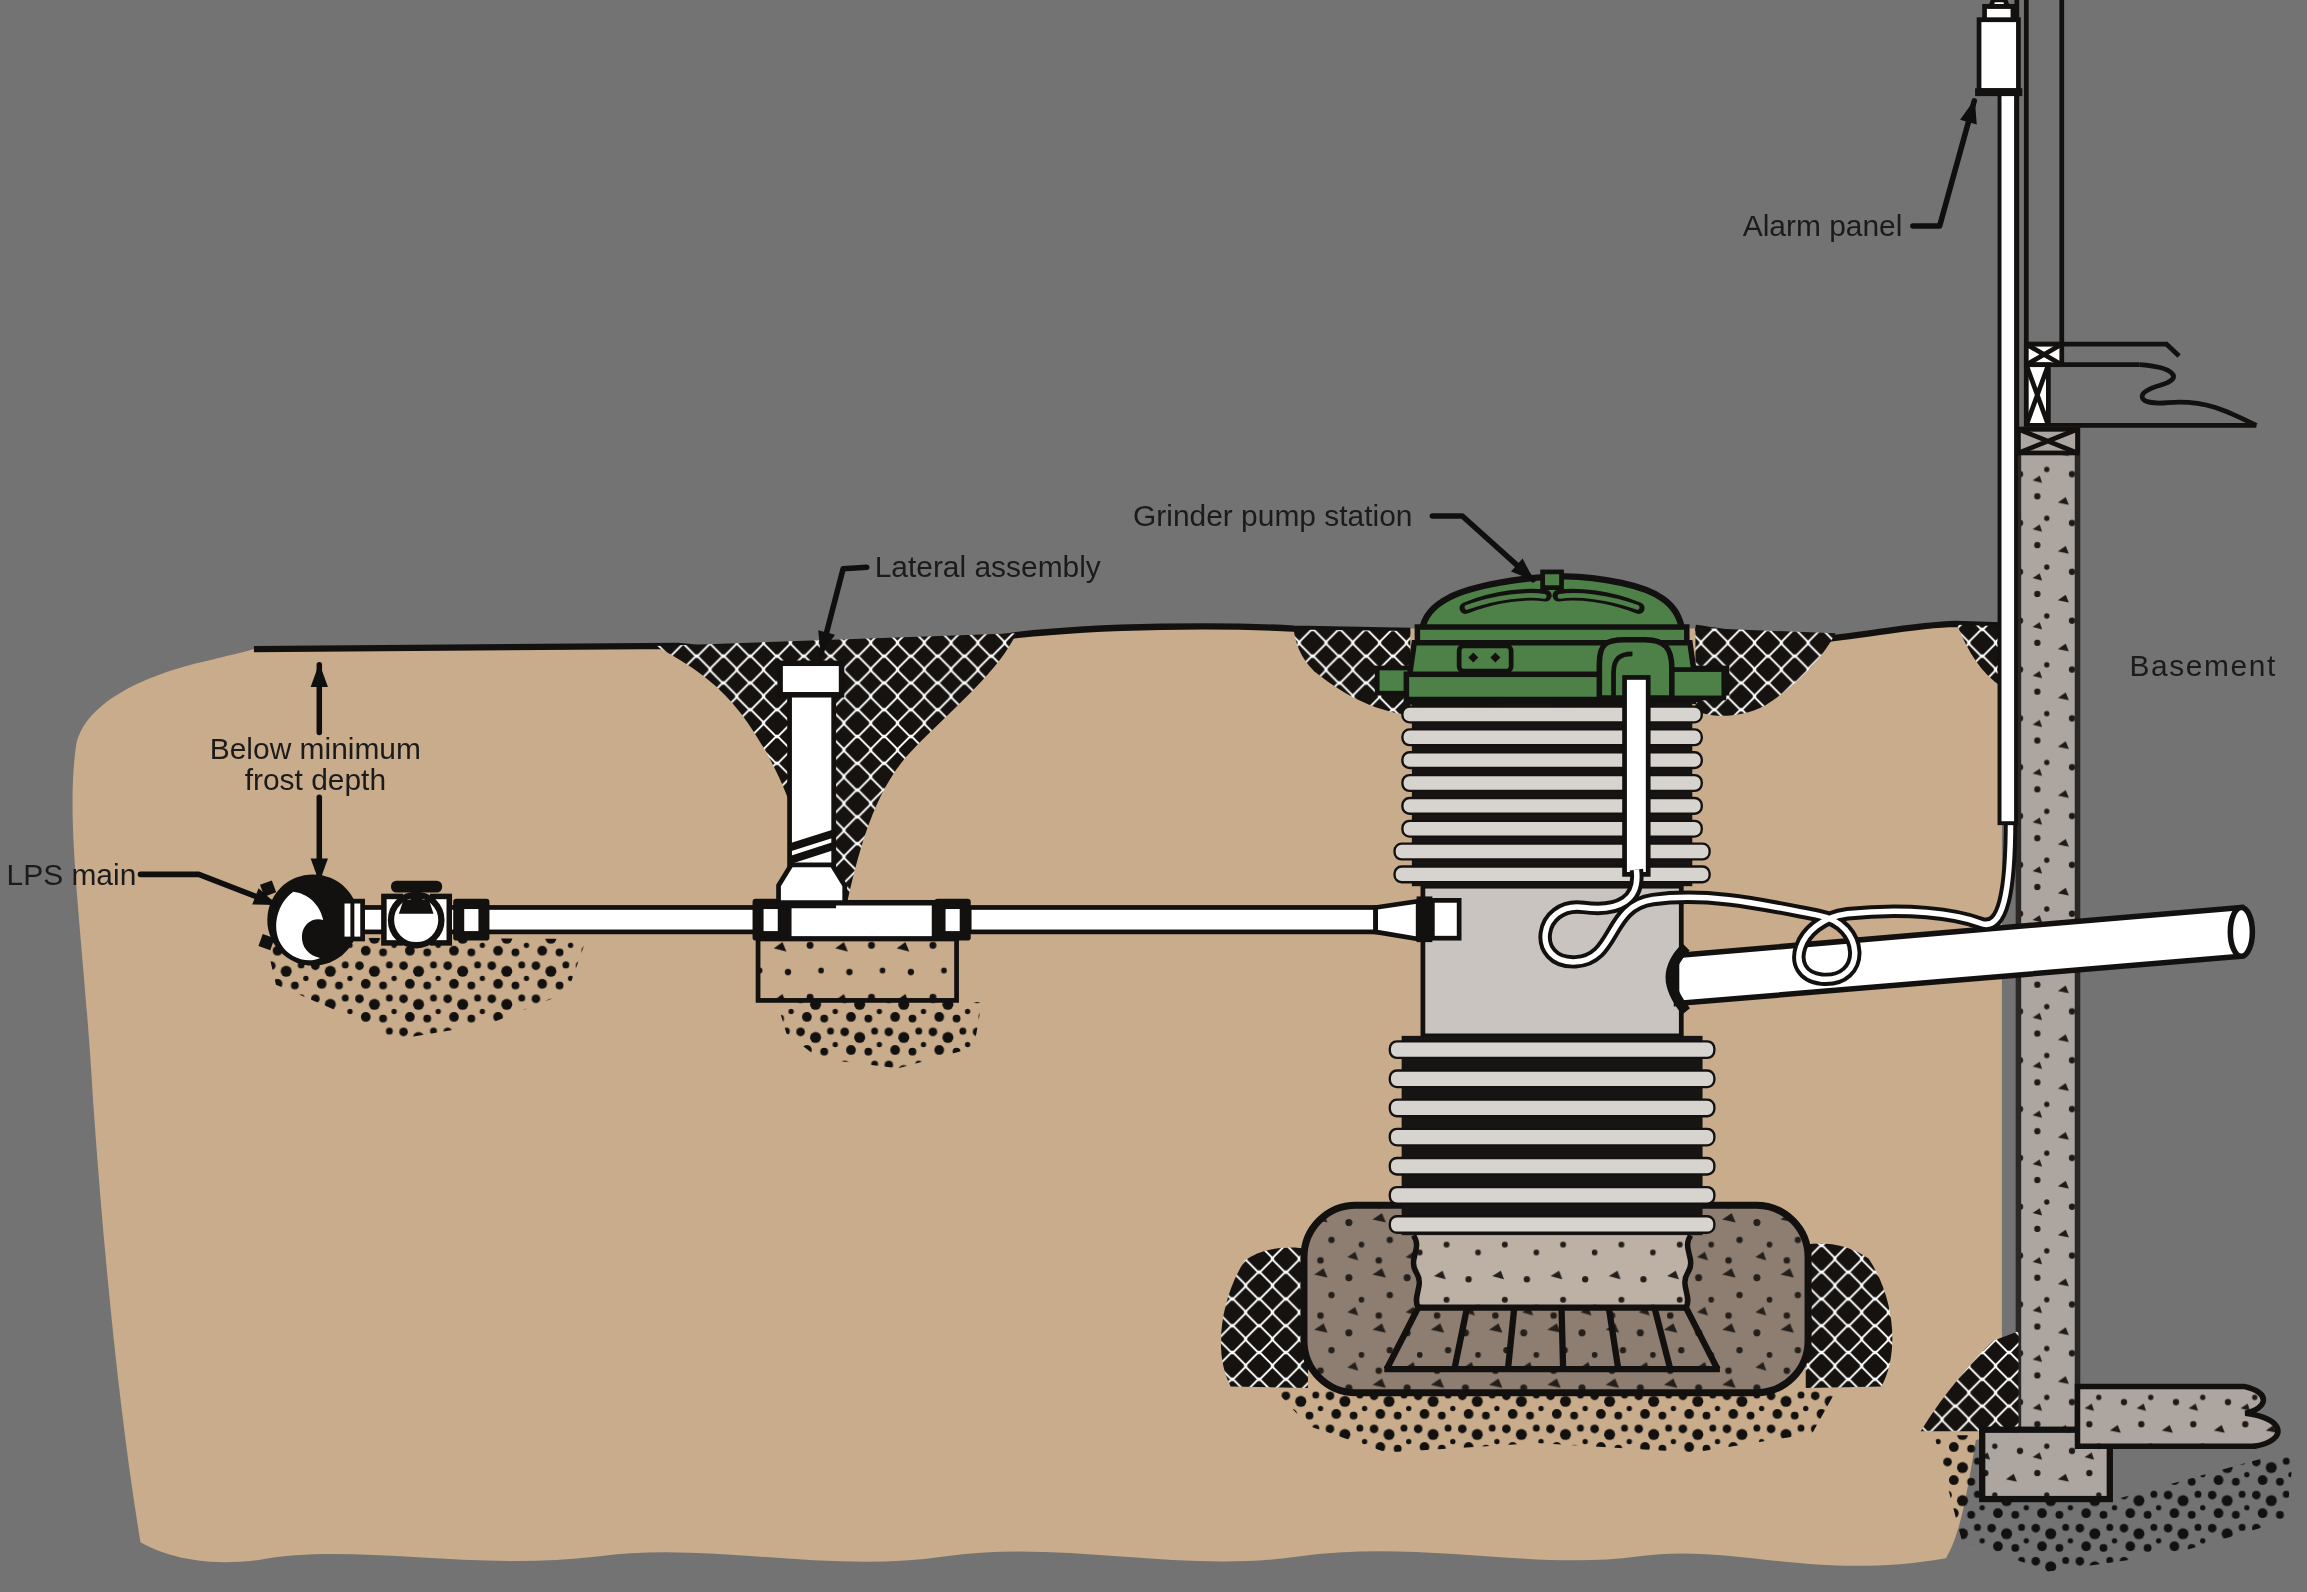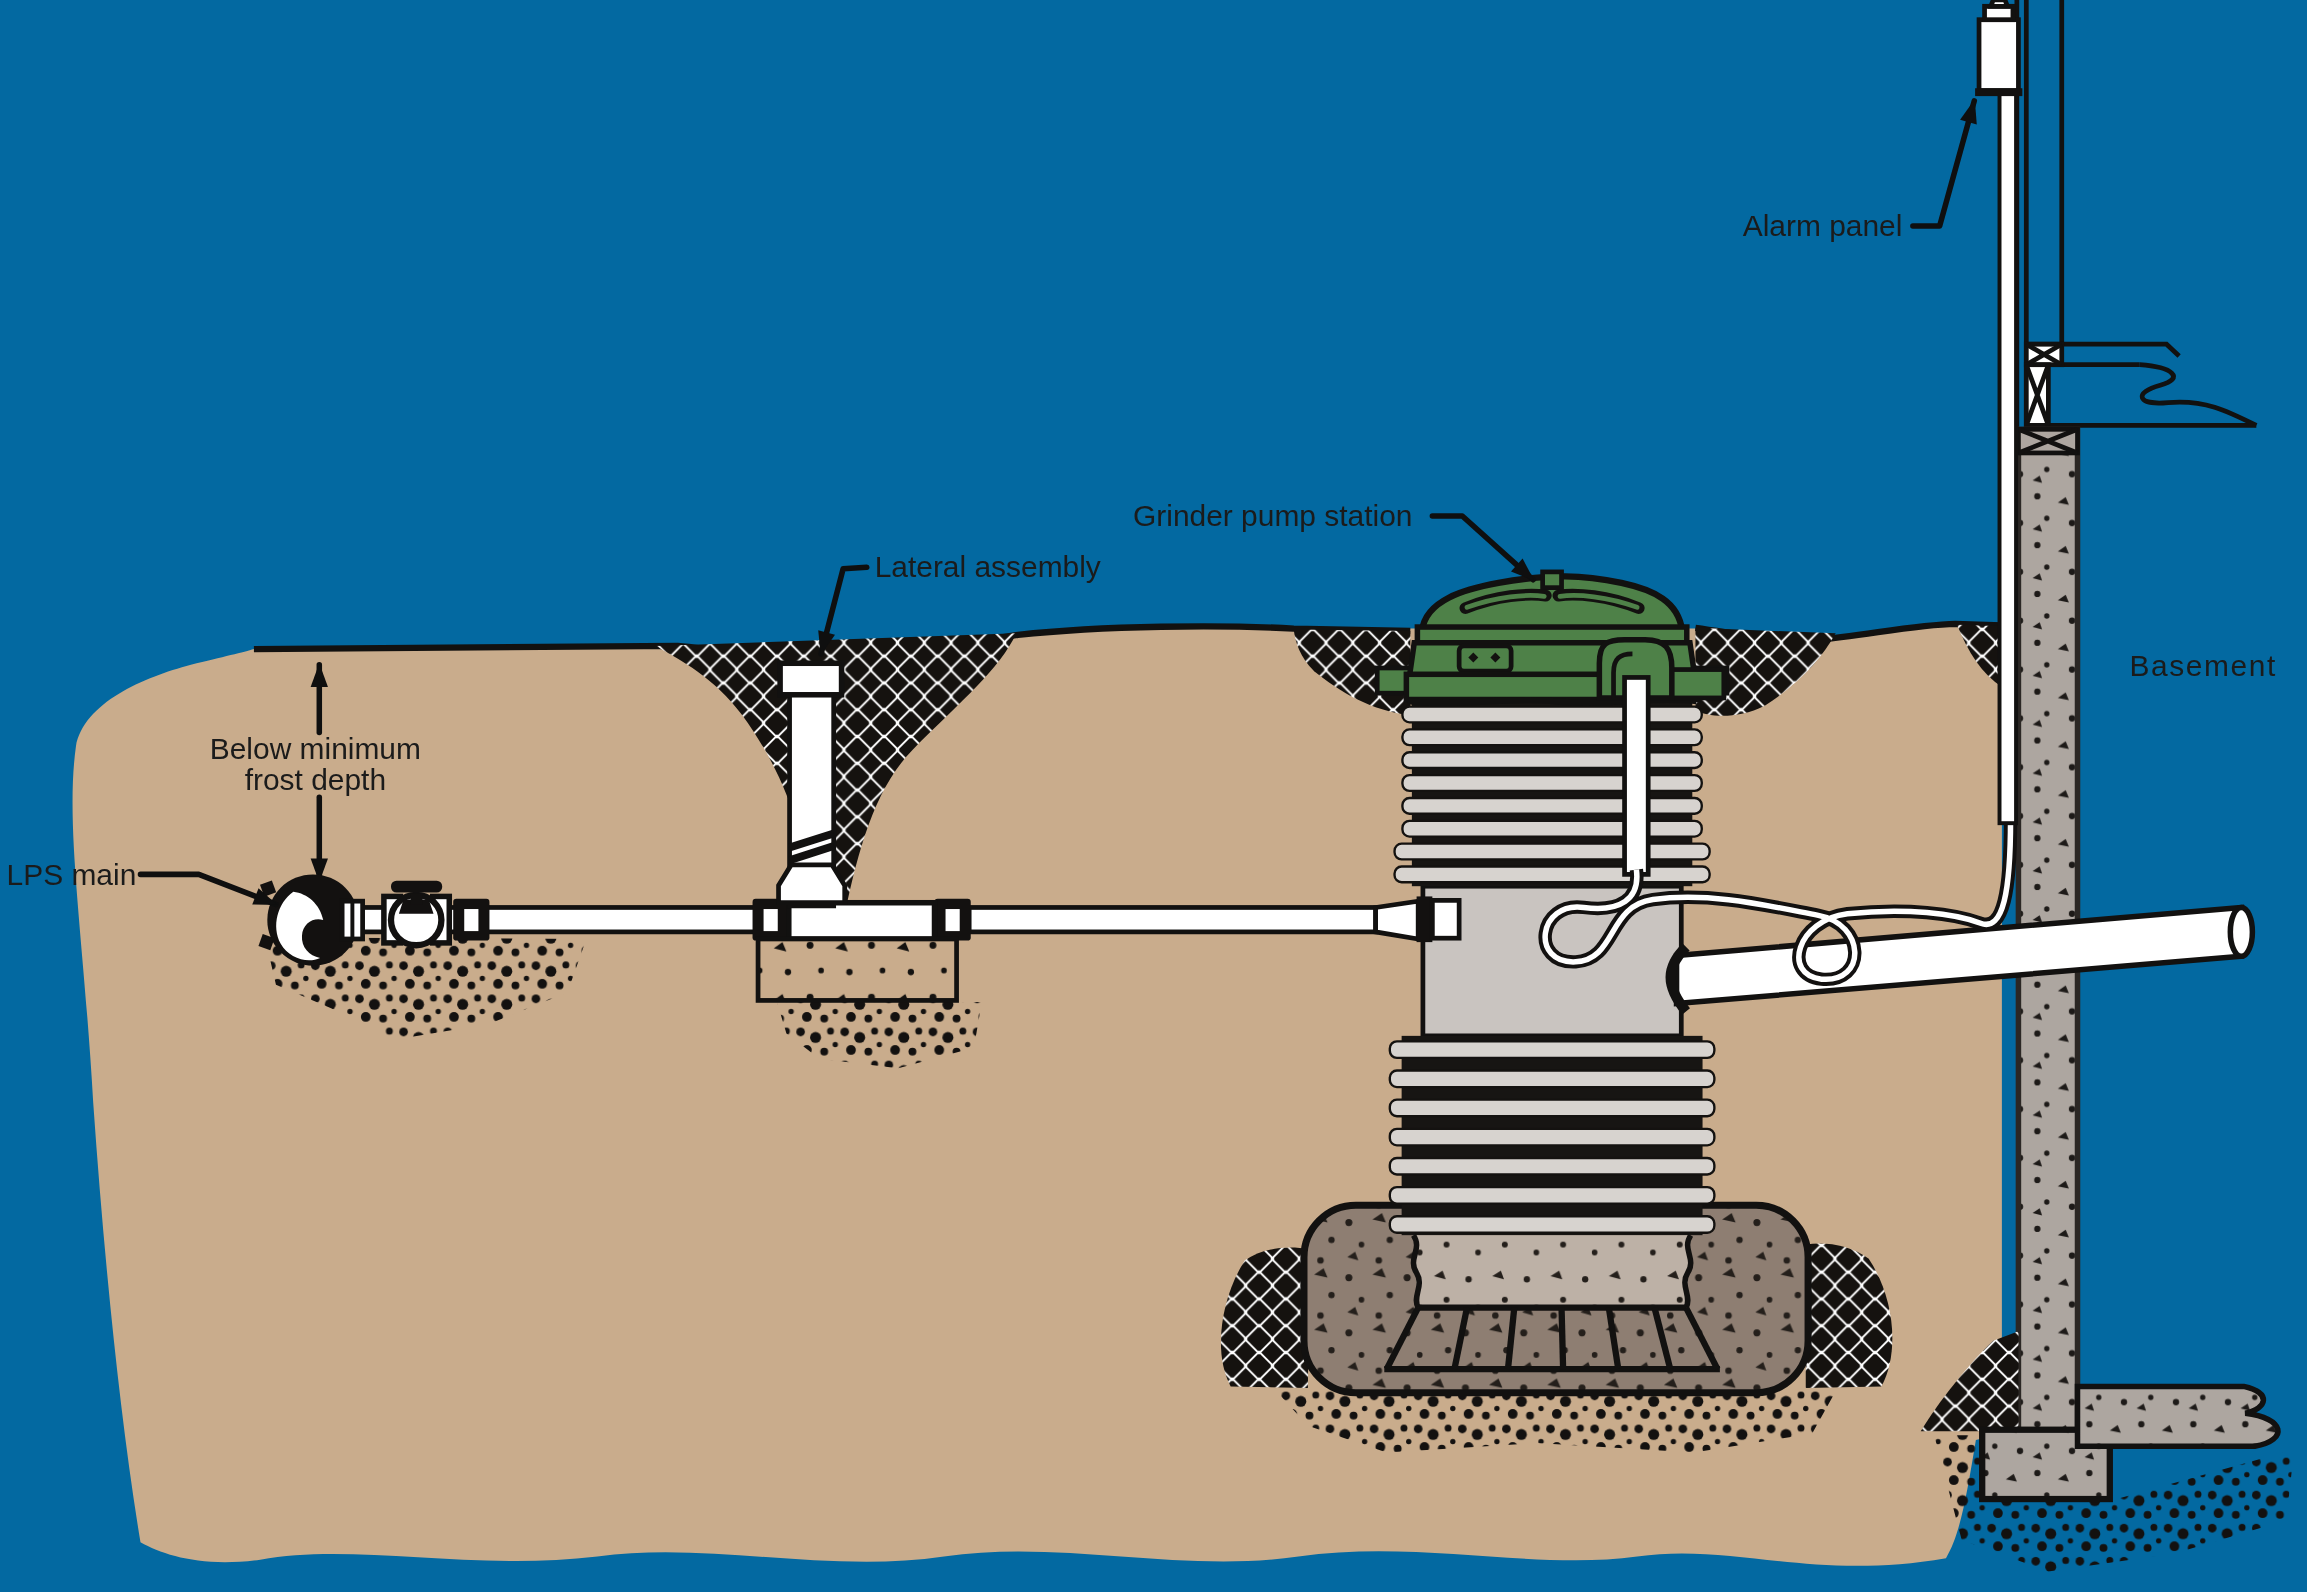--- a/index.html
+++ b/index.html
@@ -1,16 +1,16 @@
 <!DOCTYPE html>
 <html style="font-size:12.6px"><head>
 <meta charset="utf-8">
 <style>
   html,body{margin:0;padding:0;background:#ffffff;}
-  .stage{width:2307px;height:1592px;position:relative;background:#0369a1;overflow:hidden;}
+  .stage{width:2307px;height:1592px;position:relative;background:#737373;overflow:hidden;}
   svg{display:block;}
   text{font-family:"Liberation Sans","DejaVu Sans",sans-serif;fill:#1b1b1b;}
   .lbl{font-size:38px;}
   .leader{stroke:#0f0f0f;stroke-width:7;fill:none;stroke-linejoin:round;stroke-linecap:round;}
   .oln{stroke:#121110;fill:none;}
 </style>
 </head>
 <body>
 
 <div class="stage">

